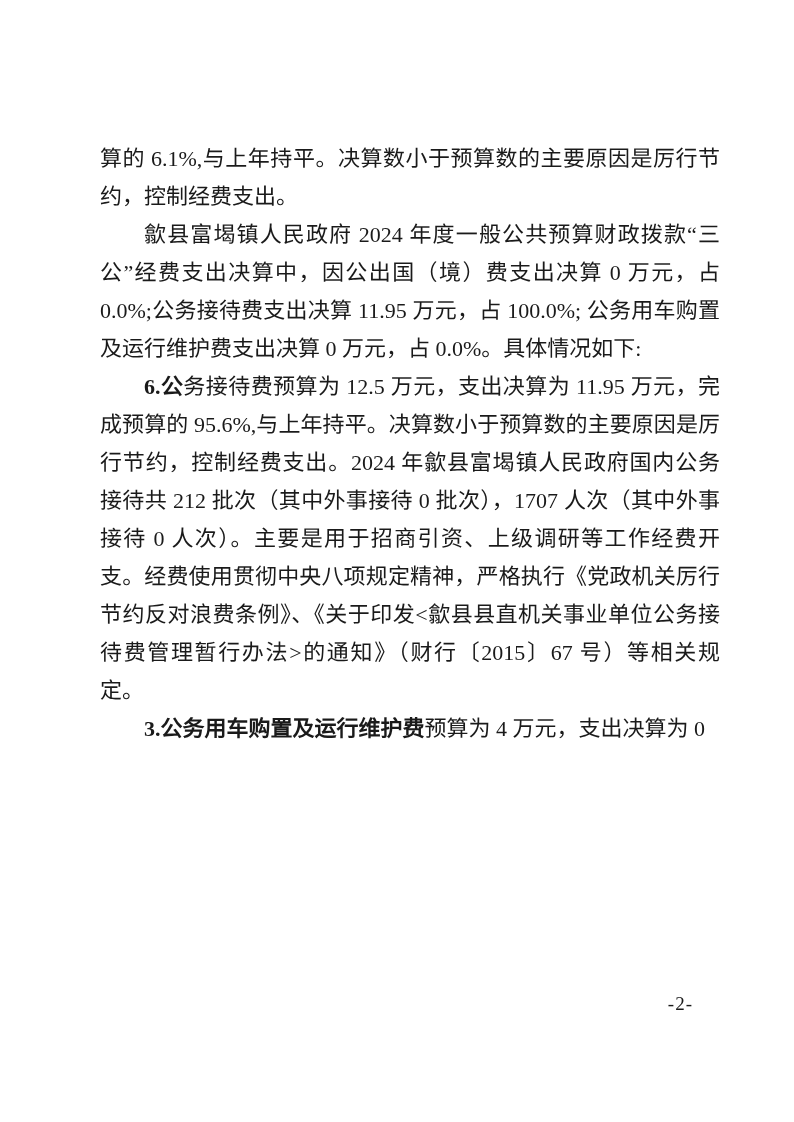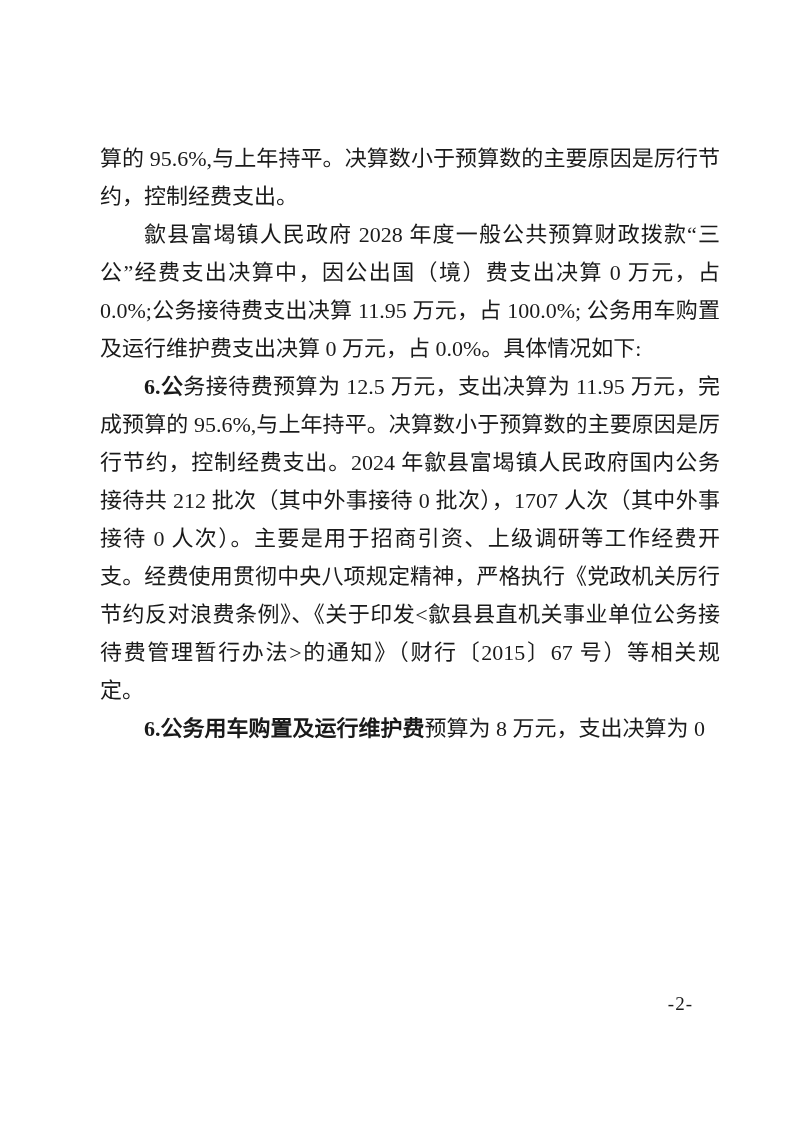--- a/index.html
+++ b/index.html
@@ -49,26 +49,26 @@
     letter-spacing: 1px;
     color: #1a1a1a;
   }
 </style>
 </head>
 <body>
 
 <div class="page">
   <div class="content">
 
-    <p><span>算的 95.6%,与上年持平。决算数小于预算数的主要原因是厉行节约，控制经费支出。</span></p>
+    <p><span>算的 6.1%,与上年持平。决算数小于预算数的主要原因是厉行节约，控制经费支出。</span></p>
 
 
-    <p class="indent"><span>歙县富堨镇人民政府 2028 年度一般公共预算财政拨款“三公”经费支出决算中，因公出国（境）费支出决算 0 万元，占 0.0%;公务接待费支出决算 11.95 万元，占 100.0%; 公务用车购置及运行维护费支出决算 0 万元，占 0.0%。具体情况如下:</span></p>
+    <p class="indent"><span>歙县富堨镇人民政府 2024 年度一般公共预算财政拨款“三公”经费支出决算中，因公出国（境）费支出决算 0 万元，占 0.0%;公务接待费支出决算 11.95 万元，占 100.0%; 公务用车购置及运行维护费支出决算 0 万元，占 0.0%。具体情况如下:</span></p>
 
 
     <p class="indent"><b class="lead">6.公</b><span>务接待费预算为 12.5 万元，支出决算为 11.95 万元，完成预算的 95.6%,与上年持平。决算数小于预算数的主要原因是厉行节约，控制经费支出。2024 年歙县富堨镇人民政府国内公务接待共 212 批次（其中外事接待 0 批次），1707 人次（其中外事接待 0 人次）。主要是用于招商引资、上级调研等工作经费开支。经费使用贯彻中央八项规定精神，严格执行《党政机关厉行节约反对浪费条例》、《关于印发&lt;歙县县直机关事业单位公务接待费管理暂行办法&gt;的通知》（财行〔2015〕67 号）等相关规定。</span></p>
 
-    <p class="indent"><b class="lead">6.公务用车购置及运行维护费</b><span>预算为 8 万元，支出决算为 0</span></p>
+    <p class="indent"><b class="lead">3.公务用车购置及运行维护费</b><span>预算为 4 万元，支出决算为 0</span></p>
 
   </div>
 
   <div class="pagenum">-2-</div>
 </div>
 
 </body></html>

